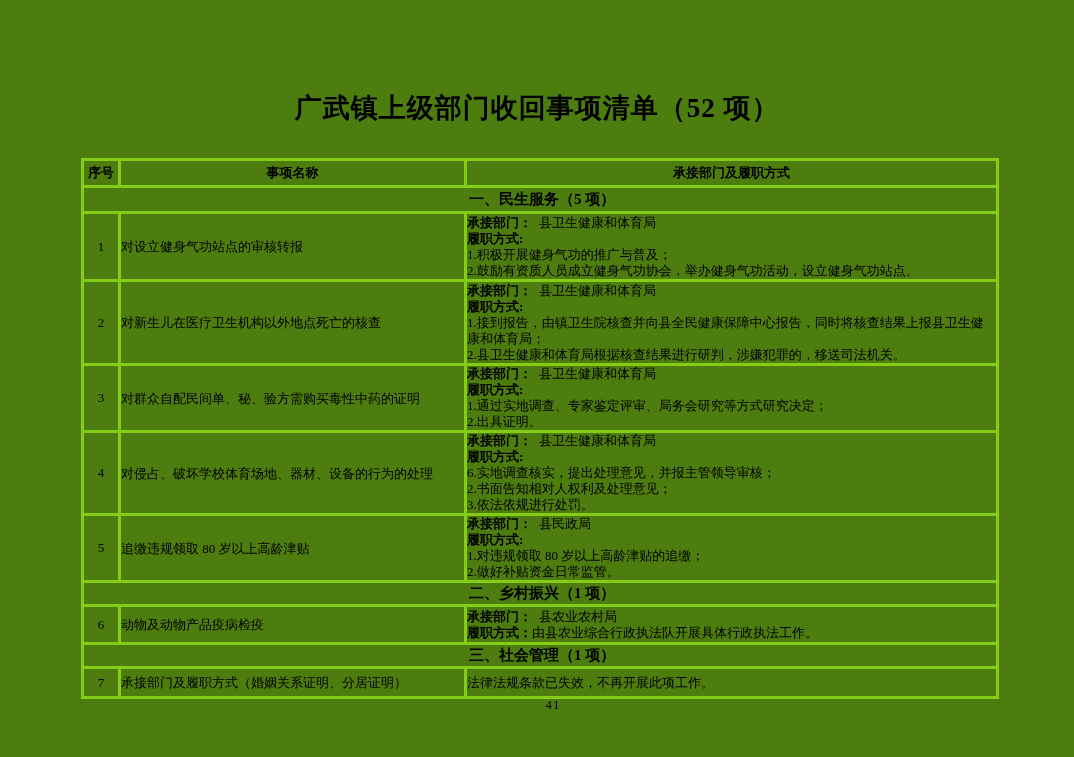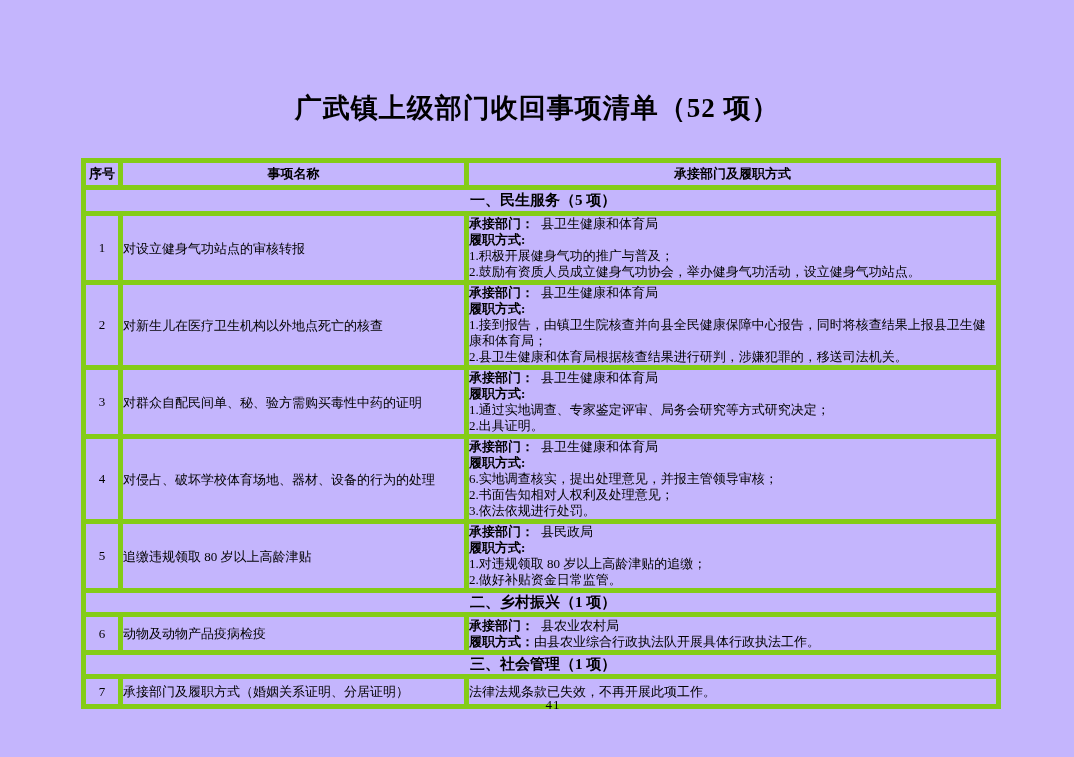--- a/index.html
+++ b/index.html
@@ -1,19 +1,19 @@
 <!DOCTYPE html>
 <html><head>
 <meta charset="utf-8">
 <style>
   html,body{margin:0;padding:0;background:#ffffff;}
   .page{
     position:relative;
     width:1074px;height:757px;
-    background:#c4b5fd;
+    background:#4d7c0f;
     font-family:"Liberation Serif","DejaVu Serif",serif;
     color:#000;
     overflow:hidden;
   }
   .doc-title{
     position:absolute;
     top:90px;left:0;width:100%;
     text-align:center;
     font-size:27px;
     font-weight:bold;
@@ -21,21 +21,21 @@
   }
   table.items{
     position:absolute;
     left:81px;top:158px;
     width:915px;
     border-collapse:collapse;
     table-layout:fixed;
     font-size:13px;
   }
   table.items td,table.items th{
-    border:5px solid #84cc16;
+    border:3px solid #84cc16;
     padding:0;
     vertical-align:middle;
     font-weight:normal;
   }
   col.c-no{width:37px;}
   col.c-name{width:346px;}
   col.c-dept{width:532px;}
   tr.hdr{height:27px;}
   tr.hdr th{
     text-align:center;

